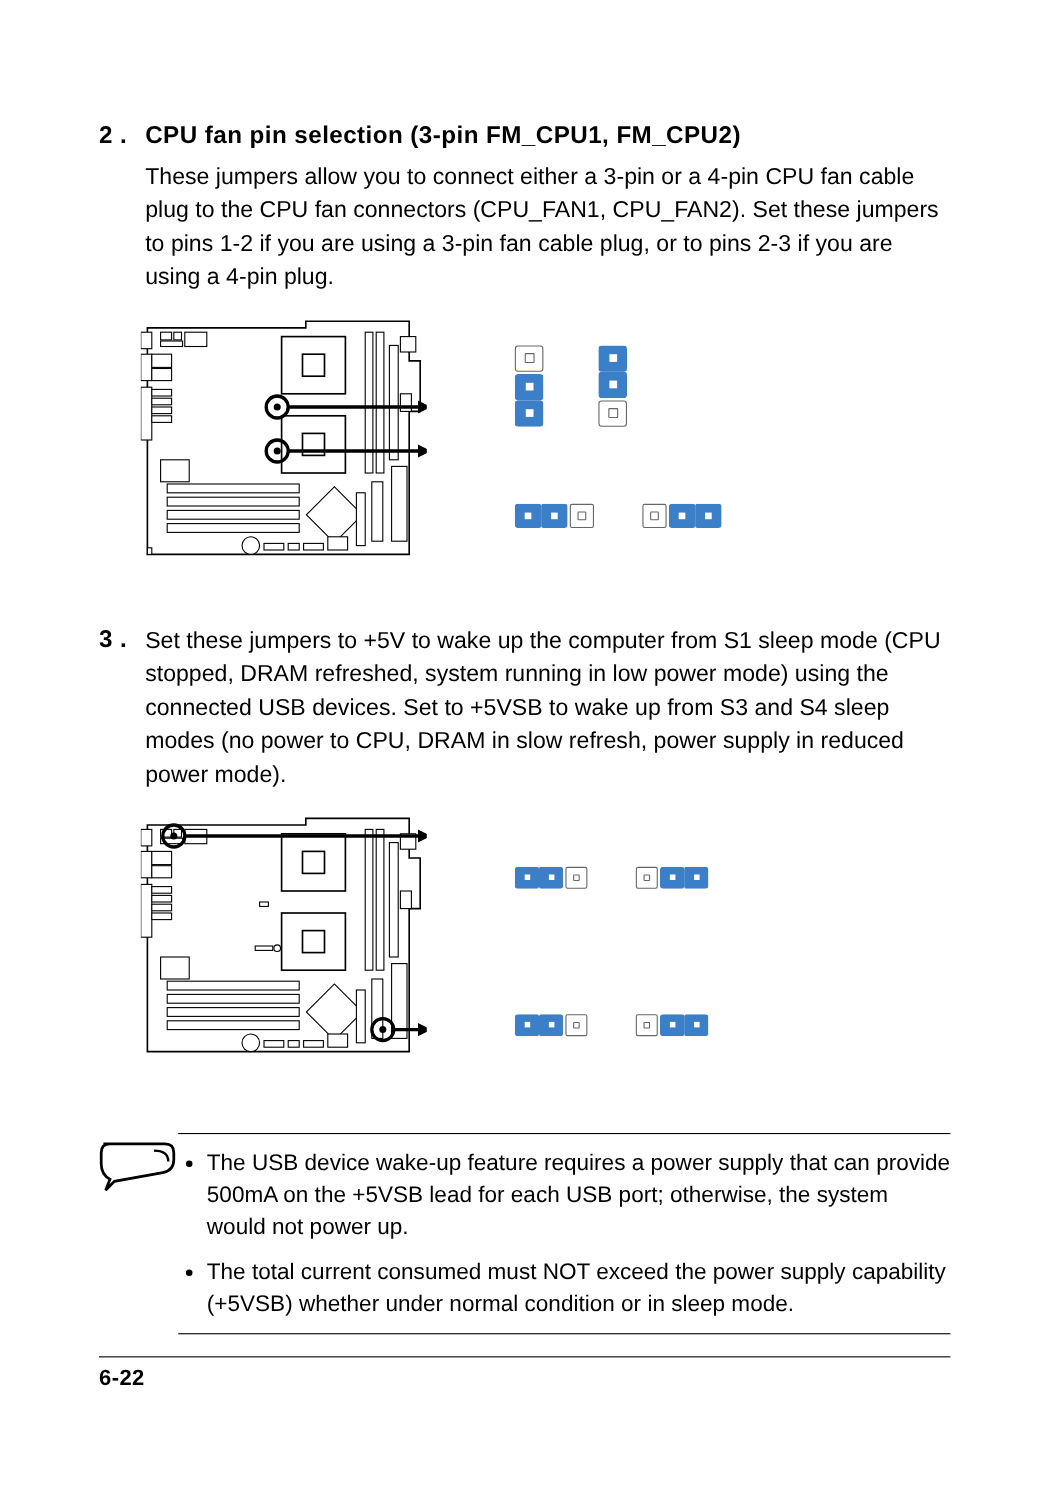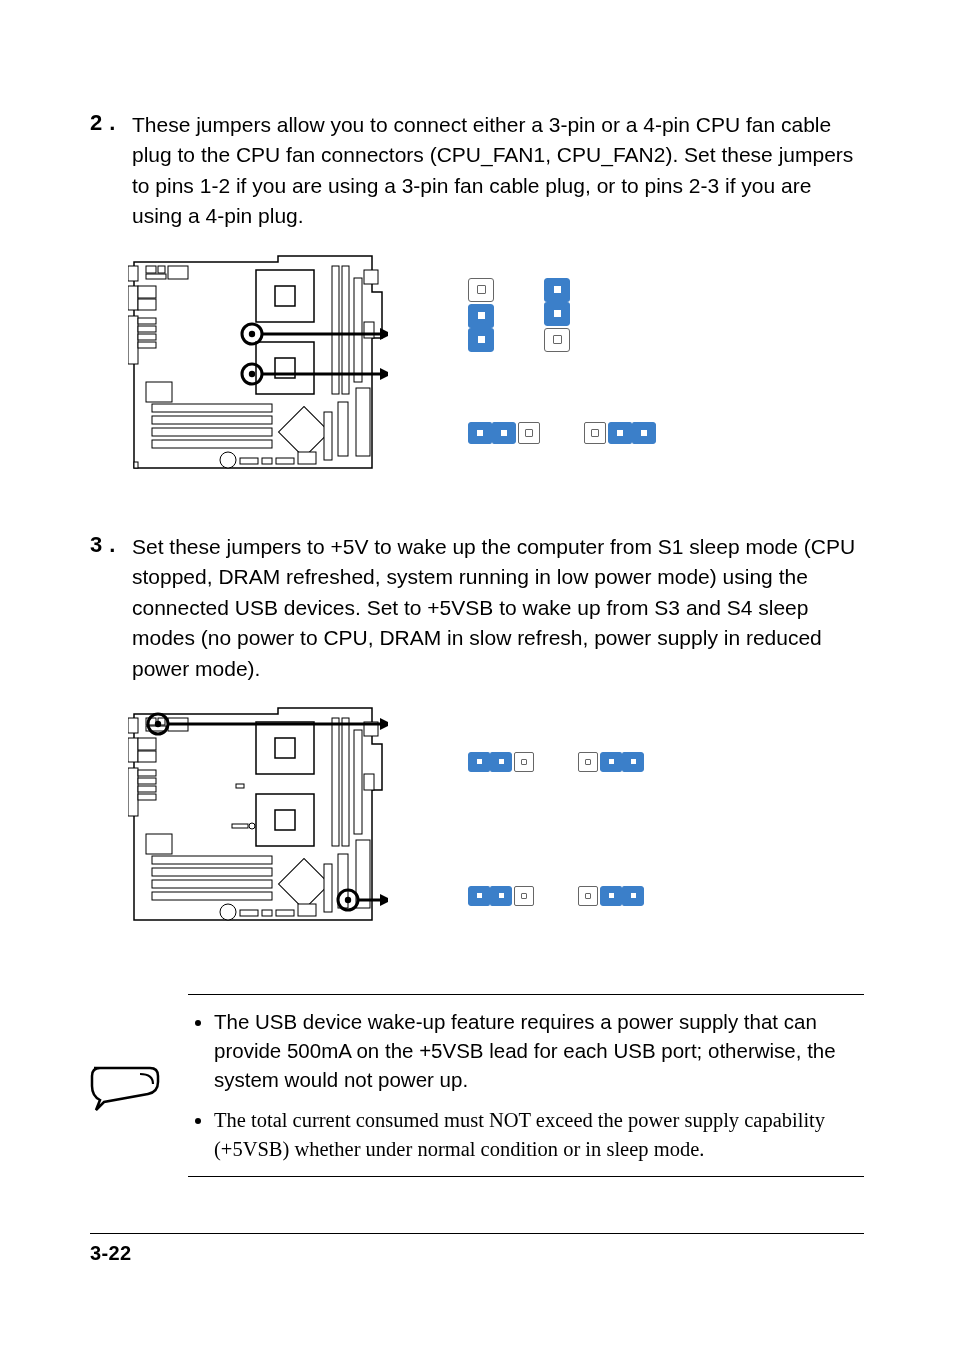--- a/index.html
+++ b/index.html
@@ -6,26 +6,26 @@
   html, body { width: 954px; height: 1351px; background: #fff; font-family: "Helvetica Neue", Arial, sans-serif; color: #000; }
   .page { width: 954px; height: 1351px; position: relative; padding: 110px 90px 0 90px; }
   .section-head { font-weight: 800; font-size: 22px; letter-spacing: 0.4px; margin-bottom: 10px; }
   .section-row { display: flex; }
   .section-num { width: 42px; flex-shrink: 0; font-weight: 800; font-size: 22px; letter-spacing: 0.4px; }
   .section-body { flex: 1; }
   .body-text { font-size: 21px; line-height: 1.45; font-weight: 400; }
   .figure-zone { margin: 20px 0 50px 38px; position: relative; }
   .figure-row { display: flex; align-items: flex-start; gap: 80px; }
   .diagram-col { flex-shrink: 0; }
-  .note-row { display: flex; gap: 26px; margin-top: 60px; margin-left: 0; align-items: center; }
+  .note-row { display: flex; margin-top: 60px; margin-left: 0; }
   .note-icon-col { width: 72px; flex-shrink: 0; padding-top: 6px; }
   .note-content { flex: 1; border-top: 1px solid #000; border-bottom: 1px solid #000; padding: 12px 0 12px 0; }
   .note-content ul { list-style: disc; padding-left: 26px; }
   .note-content li { font-size: 20.5px; line-height: 1.42; margin-bottom: 12px; }
-  .note-content li:last-child { margin-bottom: 0; font-family: Liberation Serif, serif; }
+  .note-content li:last-child { margin-bottom: 0; }
   .footer { position: absolute; bottom: 86px; left: 90px; right: 90px; border-top: 0.5px solid #000; padding-top: 8px; display: flex; justify-content: space-between; font-weight: 800; font-size: 20px; letter-spacing: 0.4px; }
   svg { display: block; }
   .jumper-grp { display: flex; flex-direction: column; gap: 20px; }
   .jumper-pair { display: flex; gap: 44px; align-items: flex-end; }
   .jumper-pair.v { gap: 50px; }
   .pin { width: 18px; height: 18px; display: flex; align-items: center; justify-content: center; border-radius: 2px; }
   .pin.free { border: 1.5px solid #666; background: #fff; }
   .pin.cov  { background: #3b7fc9; border: 0 solid #3b7fc9; }
   .dot { width: 5px; height: 5px; background: #fff; border-radius: 0; }
   .dot.free { width: 6px; height: 6px; background: #fff; border: 1.2px solid #666; border-radius: 1px; }
@@ -39,20 +39,21 @@
   .hstack { display:flex; }
 </style>
 </head>
 <body>
 
 <div class="page">
 
   <div class="section-row">
     <div class="section-num">2 .</div>
     <div class="section-body">
+      <div class="section-head">CPU fan pin selection (3-pin FM_CPU1, FM_CPU2)</div>
       <div class="body-text">These jumpers allow you to connect either a 3-pin or a 4-pin CPU fan cable plug to the CPU fan connectors (CPU_FAN1, CPU_FAN2). Set these jumpers to pins 1-2 if you are using a 3-pin fan cable plug, or to pins 2-3 if you are using a 4-pin plug.</div>
     </div>
   </div>
 
   <div class="figure-zone">
     <div class="figure-row">
       <div class="diagram-col">
 
         <svg width="260" height="230" viewBox="0 0 260 230">
 
@@ -321,16 +322,16 @@
     </div>
     <div class="note-content">
       <ul>
         <li>The USB device wake-up feature requires a power supply that can provide 500mA on the +5VSB lead for each USB port; otherwise, the system would not power up.</li>
         <li>The total current consumed must NOT exceed the power supply capability (+5VSB) whether under normal condition or in sleep mode.</li>
       </ul>
     </div>
   </div>
 
   <div class="footer">
-    <span>3-22</span>
+    <span>6-22</span>
   </div>
 
 </div>
 
 </body></html>

